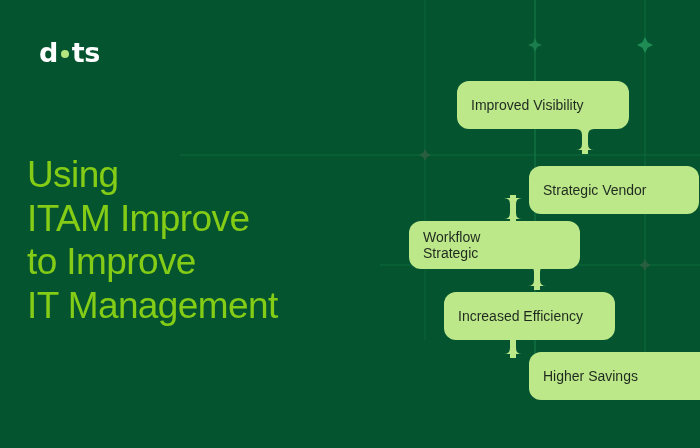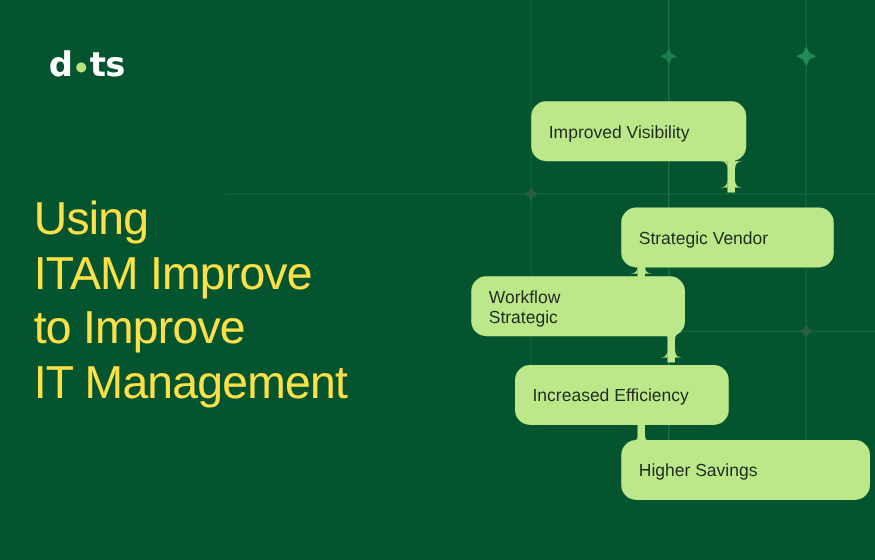--- a/index.html
+++ b/index.html
@@ -1,23 +1,23 @@
 <!DOCTYPE html>
 <html><head>
   <meta charset="utf-8">
   <style>
     html, body { margin:0; padding:0; }
     body { width:700px; height:448px; overflow:hidden; background:#04552f; font-family:"Liberation Sans", sans-serif; }
     .canvas { position:relative; width:700px; height:448px; background:#04552f; overflow:hidden; }
     .grid { position:absolute; left:0; top:0; width:700px; height:448px; }
     .logo { position:absolute; left:39px; top:38px; height:28px; display:flex; align-items:center; font-family:"DejaVu Sans", sans-serif; font-weight:bold; font-size:27px; color:#ffffff; letter-spacing:-0.5px; }
     .logo .dot { display:inline-block; width:8px; height:8px; border-radius:50%; background:#b5e57f; margin:4px 3px 0 3px; }
-    .headline { position:absolute; left:27px; top:153px; color:#fde047; font-family:"Liberation Sans", sans-serif; font-size:37px; line-height:43.5px; letter-spacing:-0.6px; }
+    .headline { position:absolute; left:27px; top:153px; color:#84cc16; font-family:"Liberation Sans", sans-serif; font-size:37px; line-height:43.5px; letter-spacing:-0.6px; }
     .headline div { white-space:nowrap; }
-    .node { position:absolute; height:48px; background:#bde88a; border-radius:12px; box-sizing:border-box; padding-left:14px; display:flex; align-items:center; color:#1f2a1f; font-family:"Liberation Sans", sans-serif; font-size:14px; line-height:16px; }
+    .node { position:absolute; height:48px; background:#bde88a; border-radius:12px; box-sizing:border-box; padding-left:14px; display:flex; align-items:center; color:#1f2a1f; font-family:"Liberation Sans", sans-serif; font-size:14px; line-height:16px;margin-left:32px; }
     .connector { position:absolute; width:6px; background:#bde88a; }
     .cv { position:absolute; }
   </style>
 </head>
 <body>
 
 <div class="canvas">
 
   <svg class="grid" width="700" height="448" viewBox="0 0 700 448">
     <defs>

